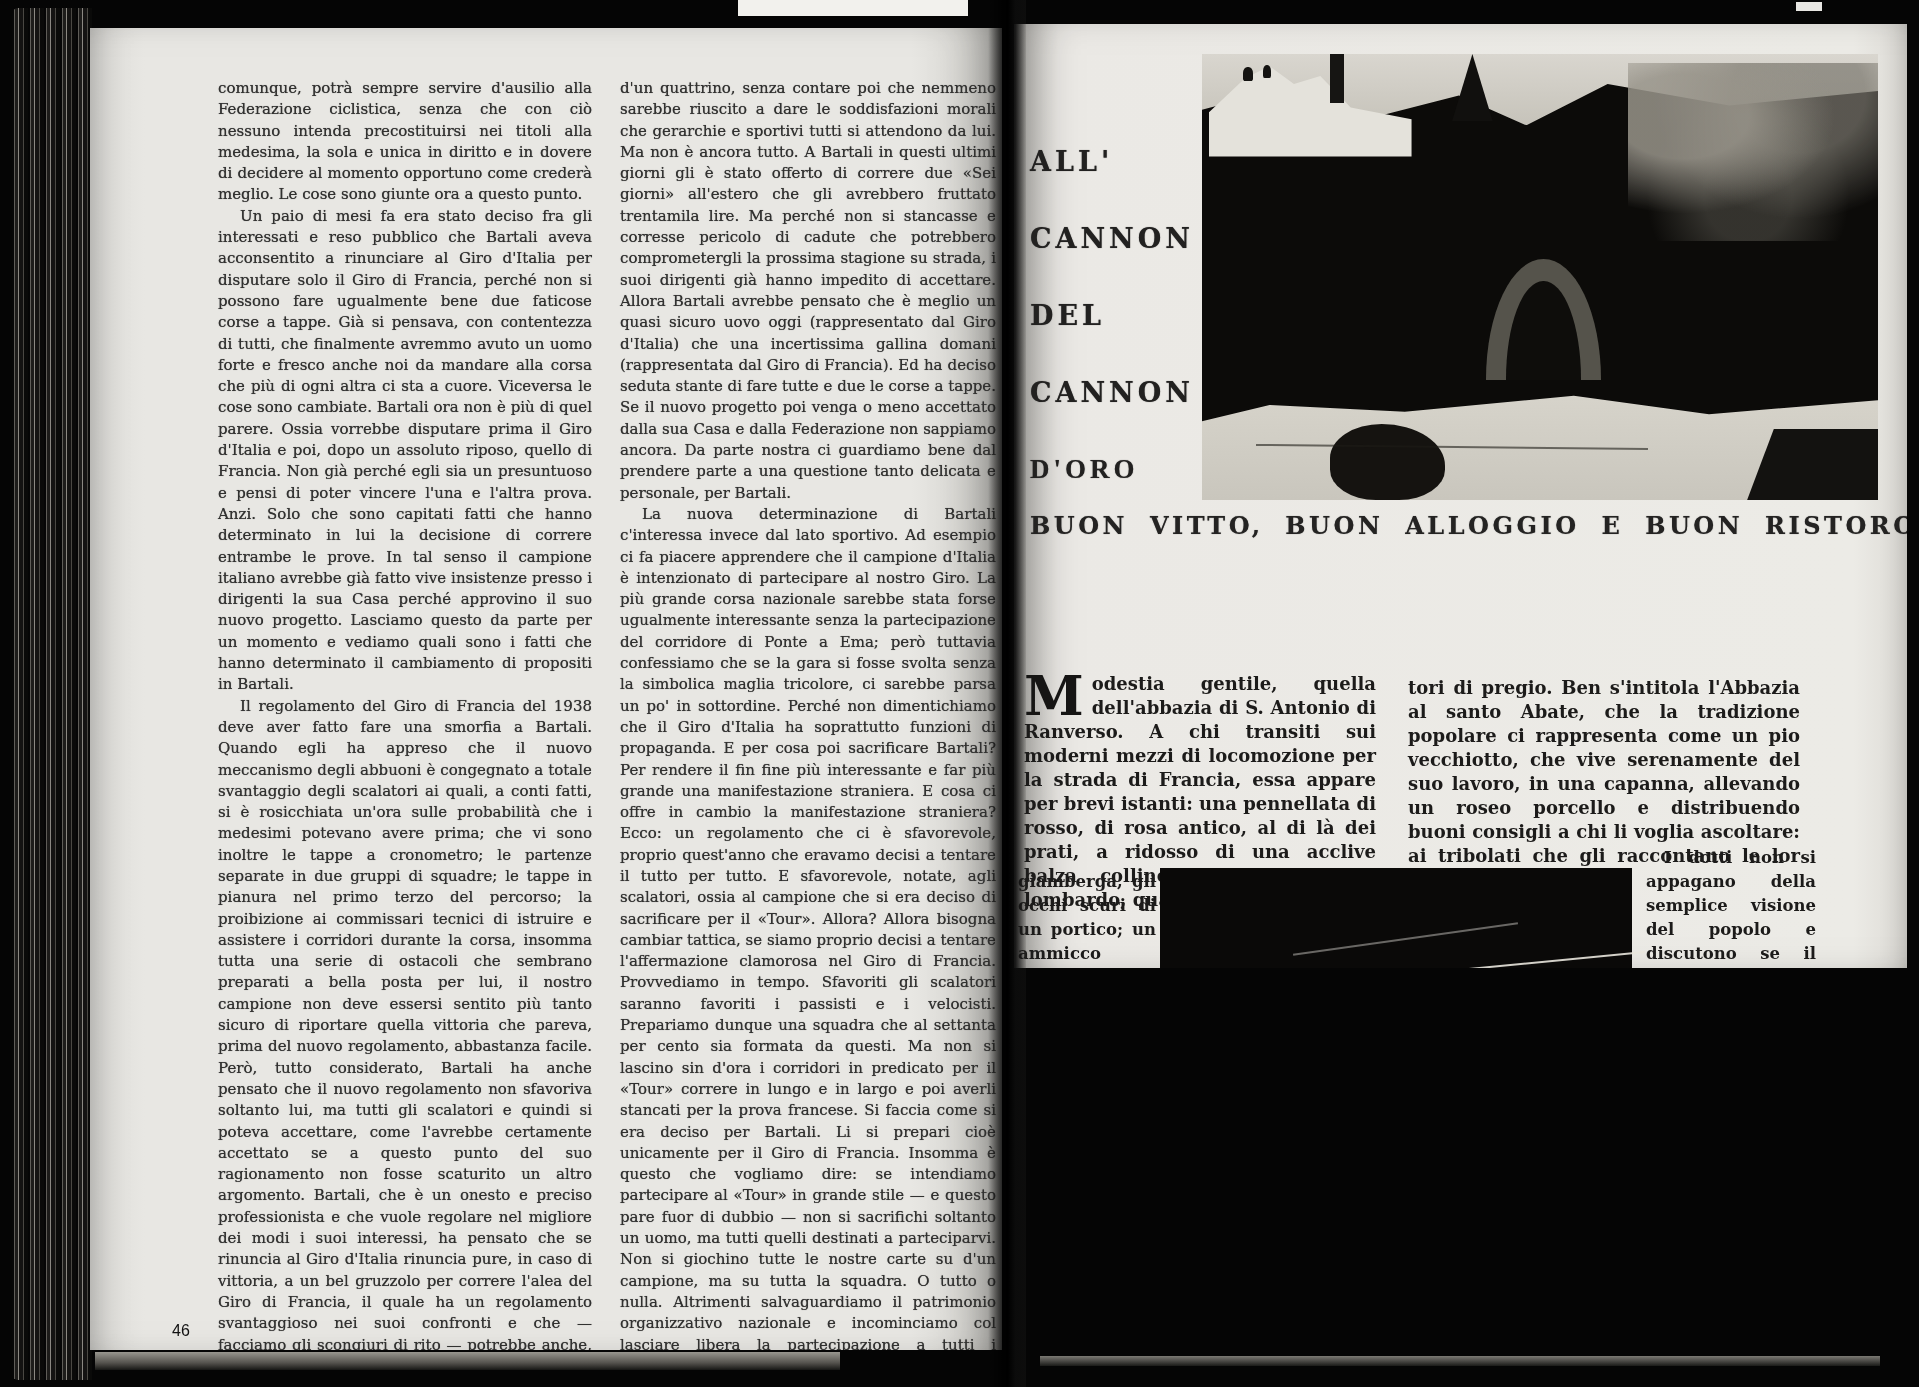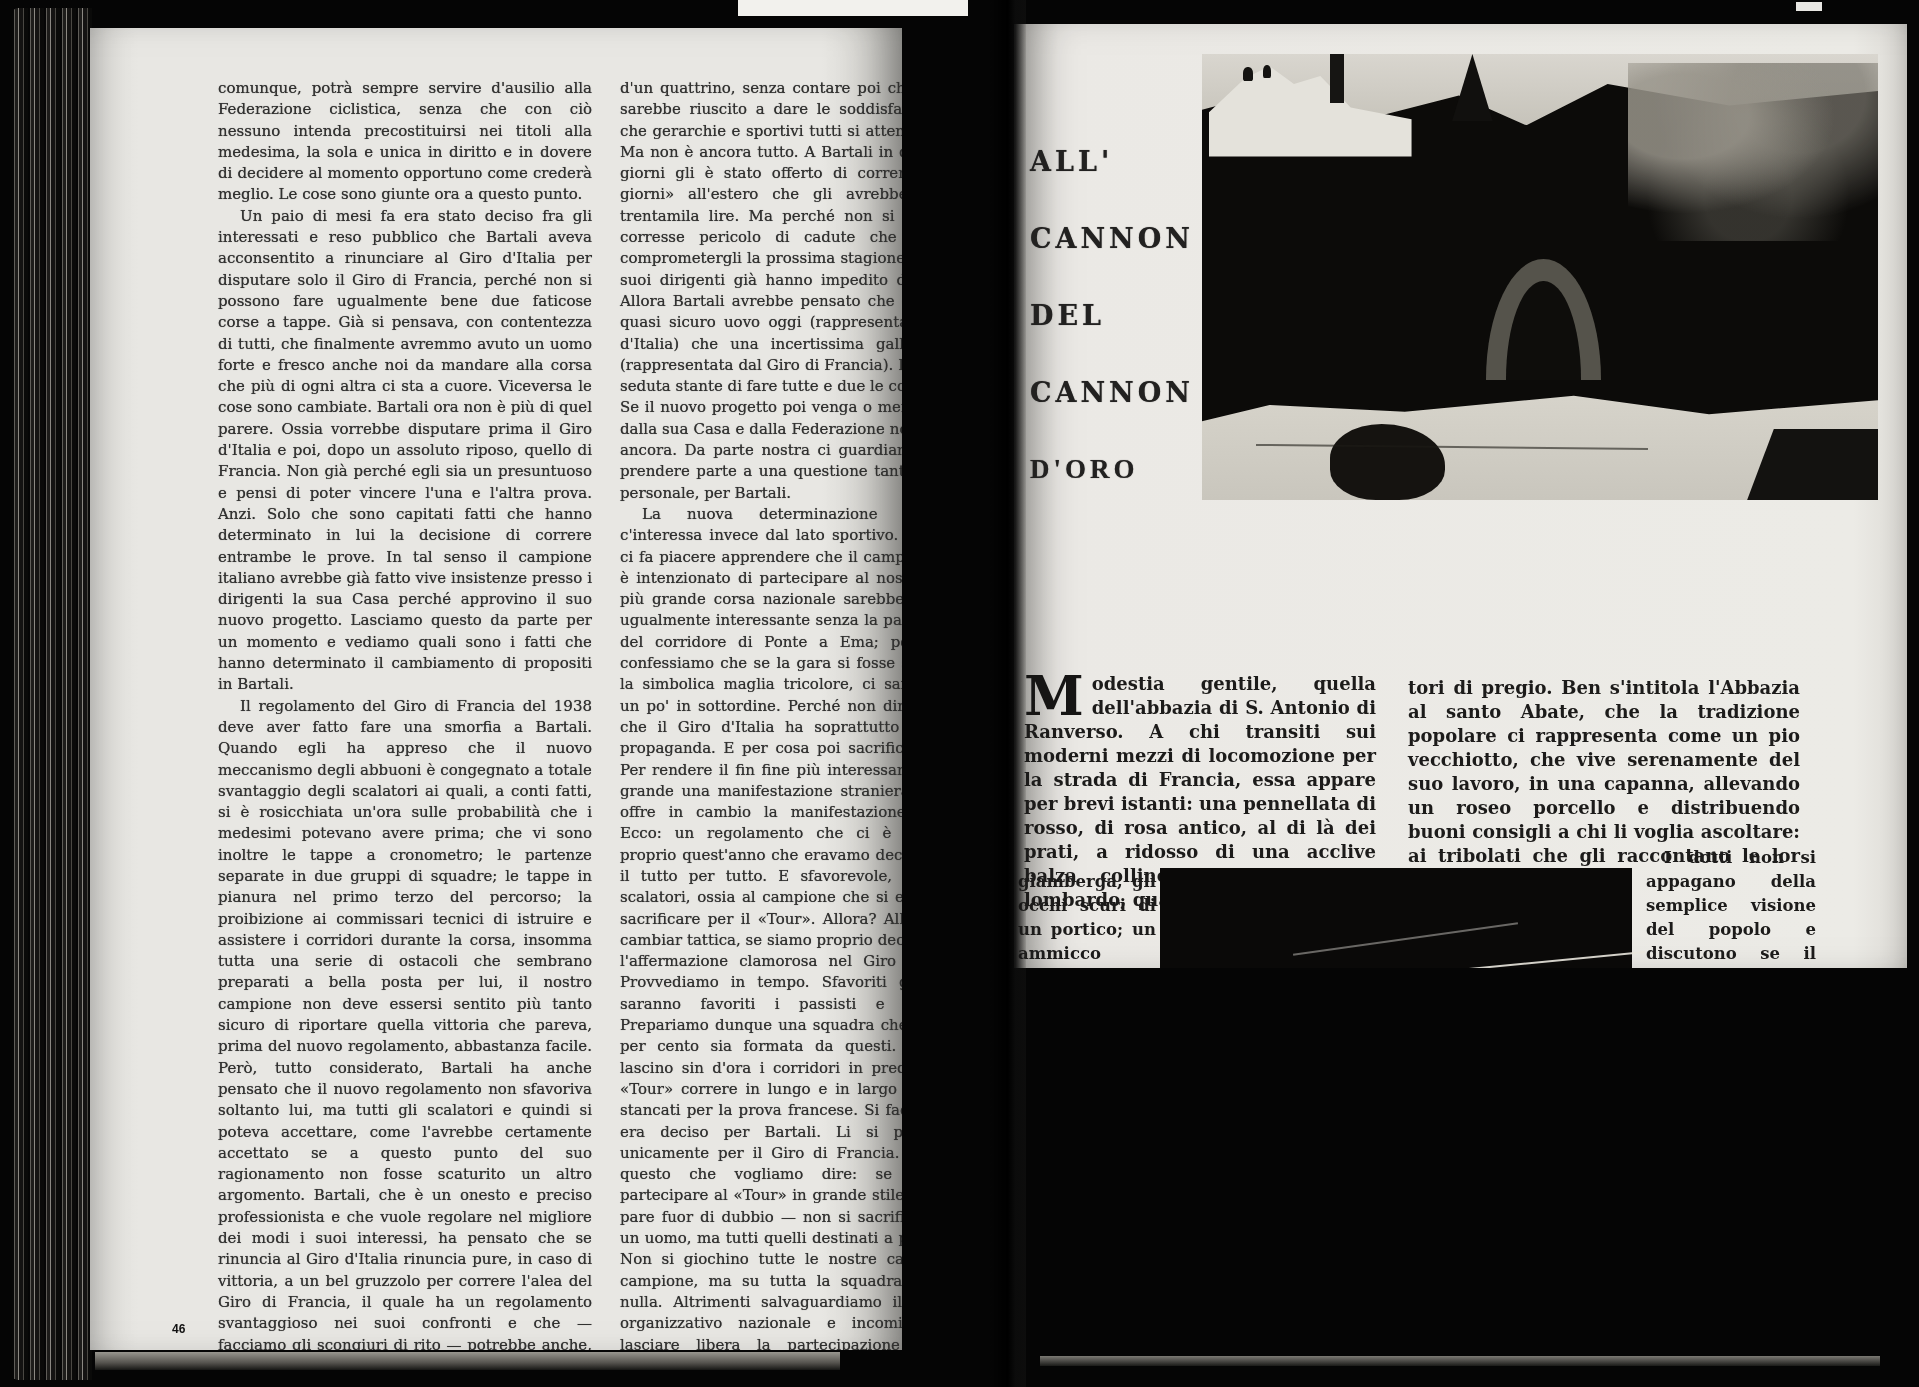--- a/index.html
+++ b/index.html
@@ -23,38 +23,38 @@
   .bottom-edge-right { position:absolute; left:1040px; top:1356px; width:840px; height:10px;
     background:linear-gradient(180deg,#7c7a74,#1a1a18); }
   .gutter {
     position:absolute; left:988px; top:0; width:38px; height:1387px; z-index:30;
     background:linear-gradient(90deg, rgba(0,0,0,0) 0%, rgba(0,0,0,.6) 30%,
       #000 52%, rgba(12,12,12,.9) 72%, rgba(60,58,54,.15) 100%);
   }
   
   .page { position:absolute; overflow:hidden; }
   .page-left {
-    left:90px; top:28px; width:812px; height:1322px;
+    left:90px; top:28px; width:912px; height:1322px;
     background:linear-gradient(90deg,#dcdbd7 0%, #e8e7e3 6%, #e8e7e3 90%, #d2d1cc 100%);
     box-shadow:inset -46px 0 55px -38px rgba(0,0,0,.55), inset 28px 0 38px -30px rgba(0,0,0,.35);
   }
   .page-right {
     left:1014px; top:24px; width:893px; height:944px;
     background:linear-gradient(90deg,#d8d6d1 0%, #ebe9e5 5%, #ecebe6 94%, #dcdad5 100%);
     box-shadow:inset 42px 0 55px -36px rgba(0,0,0,.6), inset -20px 0 30px -24px rgba(0,0,0,.3);
   }
   
   .lp-col { position:absolute; top:50px; font-size:15px; line-height:21.3px;
     text-align:justify; color:#313130; text-shadow:0 0 .7px rgba(49,49,48,.85); hyphens:auto; }
   .lp-col1 { left:128px; width:374px; }
   .lp-col2 { left:530px; width:376px; }
   .lp-col p { margin:0; text-indent:22px; }
   .lp-col p.noindent { text-indent:0; }
-  .pagenum { position:absolute; font-family:"Liberation Sans",sans-serif; font-weight:bold;
-    font-size:12px; color:#111; }
+  .pagenum { position:absolute; font-family:"Liberation Sans",sans-serif; font-weight:normal;
+    font-size:16px; color:#111; }
   .pagenum-left  { left:82px;  top:1294px; }
   .pagenum-right { left:836px; top:1296px; }
   
   .hl-word { position:absolute; left:16px; width:175px; font-weight:700; font-size:27px;
     letter-spacing:4px; color:#222120; text-shadow:0 0 1px rgba(30,30,30,.6); white-space:nowrap; }
   .hl-1 { top:122px; } .hl-2 { top:199px; } .hl-3 { top:276px; }
   .hl-4 { top:353px; } .hl-5 { top:430px;font-family:Liberation Serif, serif; }
   .subheadline { position:absolute; left:16px; top:487px; width:830px; white-space:nowrap;
     font-weight:700; font-size:24px; letter-spacing:3.5px; word-spacing:10px; color:#242322;
     text-shadow:0 0 1px rgba(30,30,30,.55); }
@@ -142,20 +142,21 @@
   <div class="gutter"></div>
 
   <div class="page page-right">
 
     <div class="hl-word hl-1">ALL'</div>
     <div class="hl-word hl-2">CANNON</div>
     <div class="hl-word hl-3">DEL</div>
     <div class="hl-word hl-4">CANNON</div>
     <div class="hl-word hl-5">D'ORO</div>
 
+    <div class="subheadline">BUON VITTO, BUON ALLOGGIO E BUON RISTORO</div>
 
     <div class="photo photo-top">
       <div class="ph1-sky"></div>
       <div class="ph1-gable"></div>
       <div class="ph1-fig1"></div>
       <div class="ph1-fig2"></div>
       <div class="ph1-chimney"></div>
       <div class="ph1-spike"></div>
       <div class="ph1-mottle"></div>
       <div class="ph1-arch"></div>

